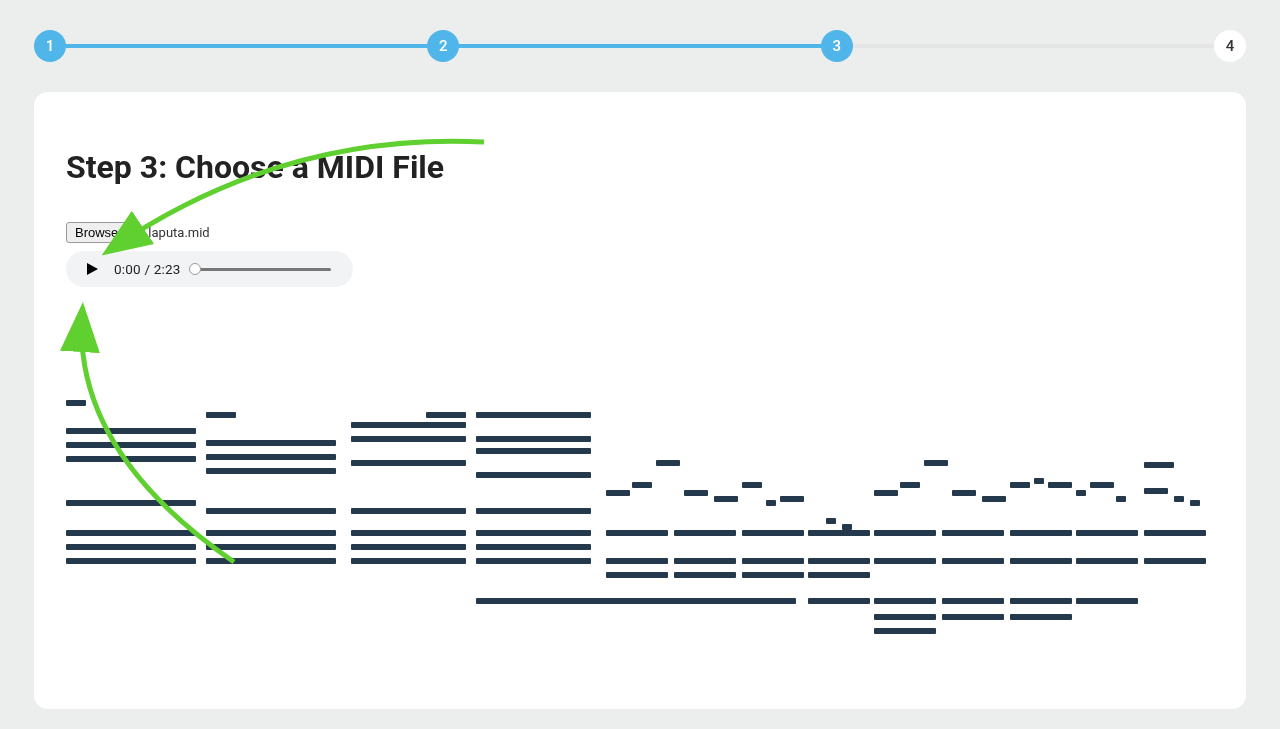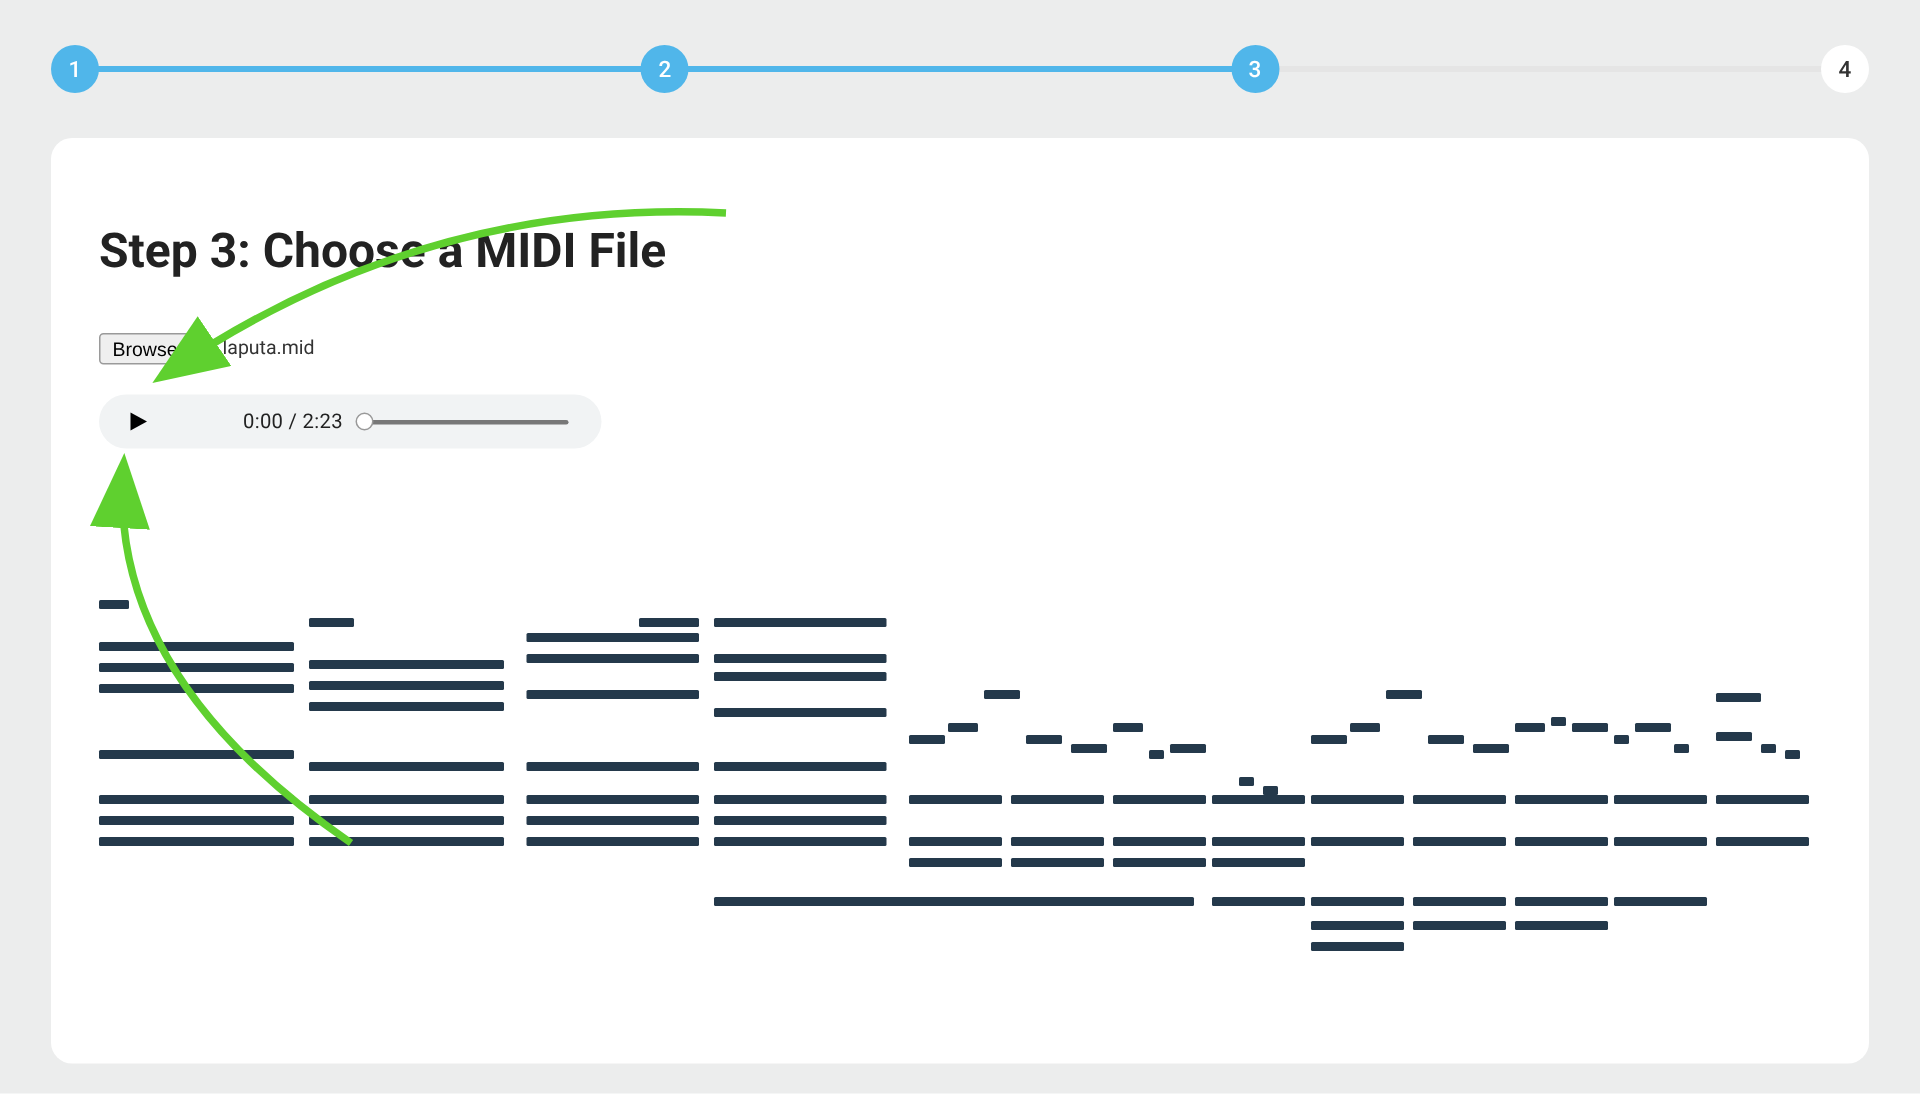--- a/index.html
+++ b/index.html
@@ -80,21 +80,21 @@
     font-size: 32px;
     font-weight: 700;
     margin: 0 0 36px 0;
   }
 
   
   .file-row {
     display: flex;
     align-items: center;
     gap: 8px;
-    margin-bottom: 20px;
+    margin-bottom: 8px;
   }
   .browse-btn {
     font-size: 13px;
     padding: 2px 8px;
     background: #efefef;
     border: 1px solid #9a9a9a;
     border-radius: 3px;
     cursor: pointer;
   }
   .file-name {
@@ -115,21 +115,21 @@
   }
   .play-btn {
     width: 16px;
     height: 16px;
     display: flex;
     align-items: center;
     justify-content: center;
     cursor: pointer;
   }
   .play-btn svg { display:block; }
-  .time-text { letter-spacing: 0.2px; margin-left: 48px; }
+  .time-text { letter-spacing: 0.2px; }
   .seek-track {
     position: relative;
     width: 136px;
     height: 3px;
     background: #777;
     border-radius: 2px;
     cursor: pointer;
   }
   .seek-thumb {
     position: absolute;

